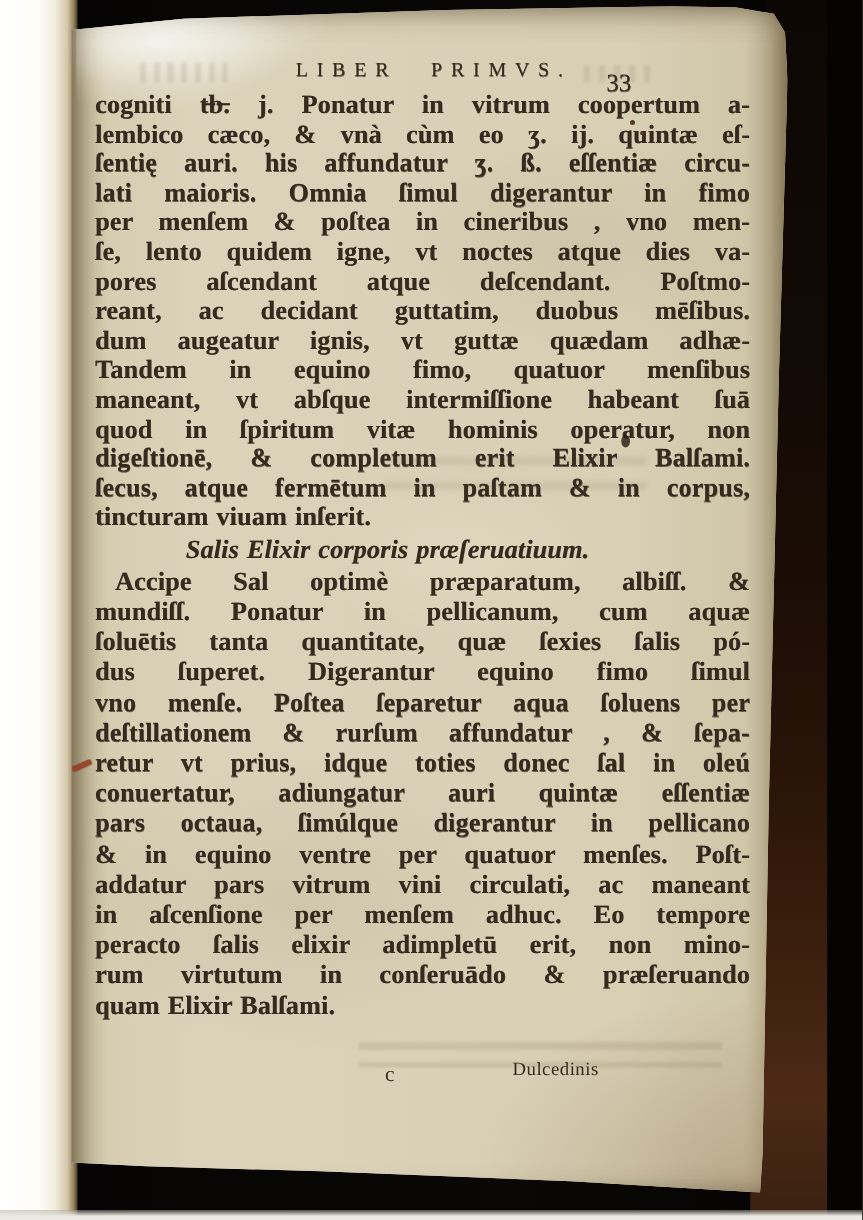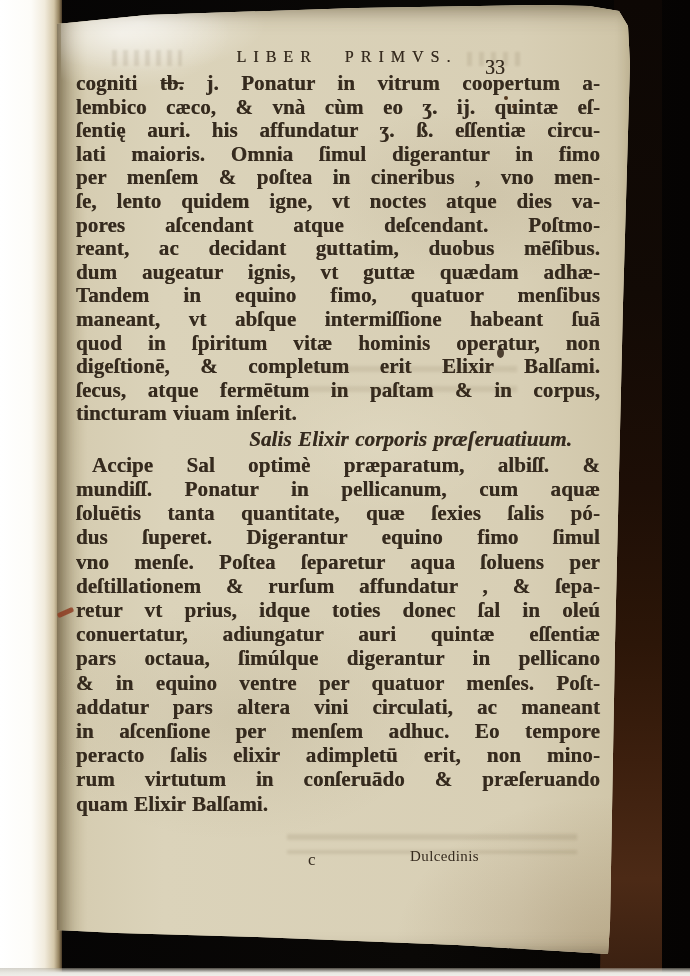--- a/index.html
+++ b/index.html
@@ -36,21 +36,20 @@
       radial-gradient(ellipse 260px 160px at 30% 75%,rgba(115,95,60,.10),rgba(115,95,60,0) 75%),
       radial-gradient(ellipse 160px 90px at 55% 46%,rgba(255,250,235,.14),rgba(255,250,235,0) 75%),
       linear-gradient(90deg,#c3b794 0%,#d6cdb2 5%,#dbd3ba 18%,#d8cfb5 78%,#d0c6a9 94%,#b4a784 100%),
       #d8cfb5;
     clip-path:polygon(0 20px,90px 11px,300px 4px,480px 1px,532px 2px,562px 7px,571px 22px,573px 60px,566px 300px,558px 640px,553px 920px,551px 950px,400px 941px,200px 933px,60px 929px,0 926px);
     box-shadow:inset 16px 0 20px -10px rgba(60,45,25,.55),
                inset -20px 0 24px -12px rgba(70,50,25,.50),
                inset 0 18px 22px -12px rgba(70,55,30,.45),
                inset 0 -16px 20px -10px rgba(60,45,25,.40);
     color:#352a1e;
-    padding-left:21px;
   }
   .running-head{
     position:absolute;left:120px;top:44px;width:340px;
     font-size:16px;letter-spacing:7px;word-spacing:16px;
     text-align:center;white-space:nowrap;
     text-shadow:.3px .2px .4px rgba(40,30,18,.6);
   }
   .page-number{
     position:absolute;left:428px;top:52px;font-size:20px;
     text-shadow:.3px .2px .4px rgba(40,30,18,.6);
@@ -61,21 +60,21 @@
     text-shadow:.3px .2px .5px rgba(45,34,20,.65);
     font-weight:bold;
   }
   .p1 .line{line-height:23.6px;height:23.6px;}
   .p2 .line{line-height:24.2px;height:24.2px;}
   .line{white-space:nowrap;text-align:justify;text-align-last:justify;}
   .line.last{text-align-last:left;}
   .line.indent{text-indent:16px;}
   .section-heading{
     height:27px;line-height:27px;font-style:italic;font-size:21px;
-    text-align:right;transform:translateX(-28px);
+    text-align:center;transform:translateX(-28px);
   }
   .footer-row{position:absolute;left:19px;top:844px;width:524px;height:28px;}
   .signature-mark{position:absolute;left:232px;top:2px;font-size:17px;}
   .catchword{position:absolute;left:334px;top:0;font-size:15px;letter-spacing:.4px;}
   
   .artifact{position:absolute;pointer-events:none;}
   .corner-crease{
     left:4px;top:6px;width:170px;height:80px;
     background:radial-gradient(ellipse at 35% 30%,rgba(255,255,255,.5),rgba(255,255,255,0) 70%);
   }
@@ -149,21 +148,21 @@
         <div class="line indent">Accipe Sal optimè præparatum, albiſſ. &amp;</div>
         <div class="line">mundiſſ. Ponatur in pellicanum, cum aquæ</div>
         <div class="line">ſoluētis tanta quantitate, quæ ſexies ſalis pó-</div>
         <div class="line">dus ſuperet. Digerantur equino fimo ſimul</div>
         <div class="line">vno menſe. Poſtea ſeparetur aqua ſoluens per</div>
         <div class="line">deſtillationem &amp; rurſum affundatur , &amp; ſepa-</div>
         <div class="line">retur vt prius, idque toties donec ſal in oleú</div>
         <div class="line">conuertatur, adiungatur auri quintæ eſſentiæ</div>
         <div class="line">pars octaua, ſimúlque digerantur in pellicano</div>
         <div class="line">&amp; in equino ventre per quatuor menſes. Poſt-</div>
-        <div class="line">addatur pars altera vini circulati, ac maneant</div>
+        <div class="line">addatur pars vitrum vini circulati, ac maneant</div>
         <div class="line">in aſcenſione per menſem adhuc. Eo tempore</div>
         <div class="line">peracto ſalis elixir adimpletū erit, non mino-</div>
         <div class="line">rum virtutum in conſeruādo &amp; præſeruando</div>
         <div class="line last">quam Elixir Balſami.</div>
       </div>
     </div>
 
     <div class="footer-row">
       <span class="signature-mark">c</span>
       <span class="catchword">Dulcedinis</span>

